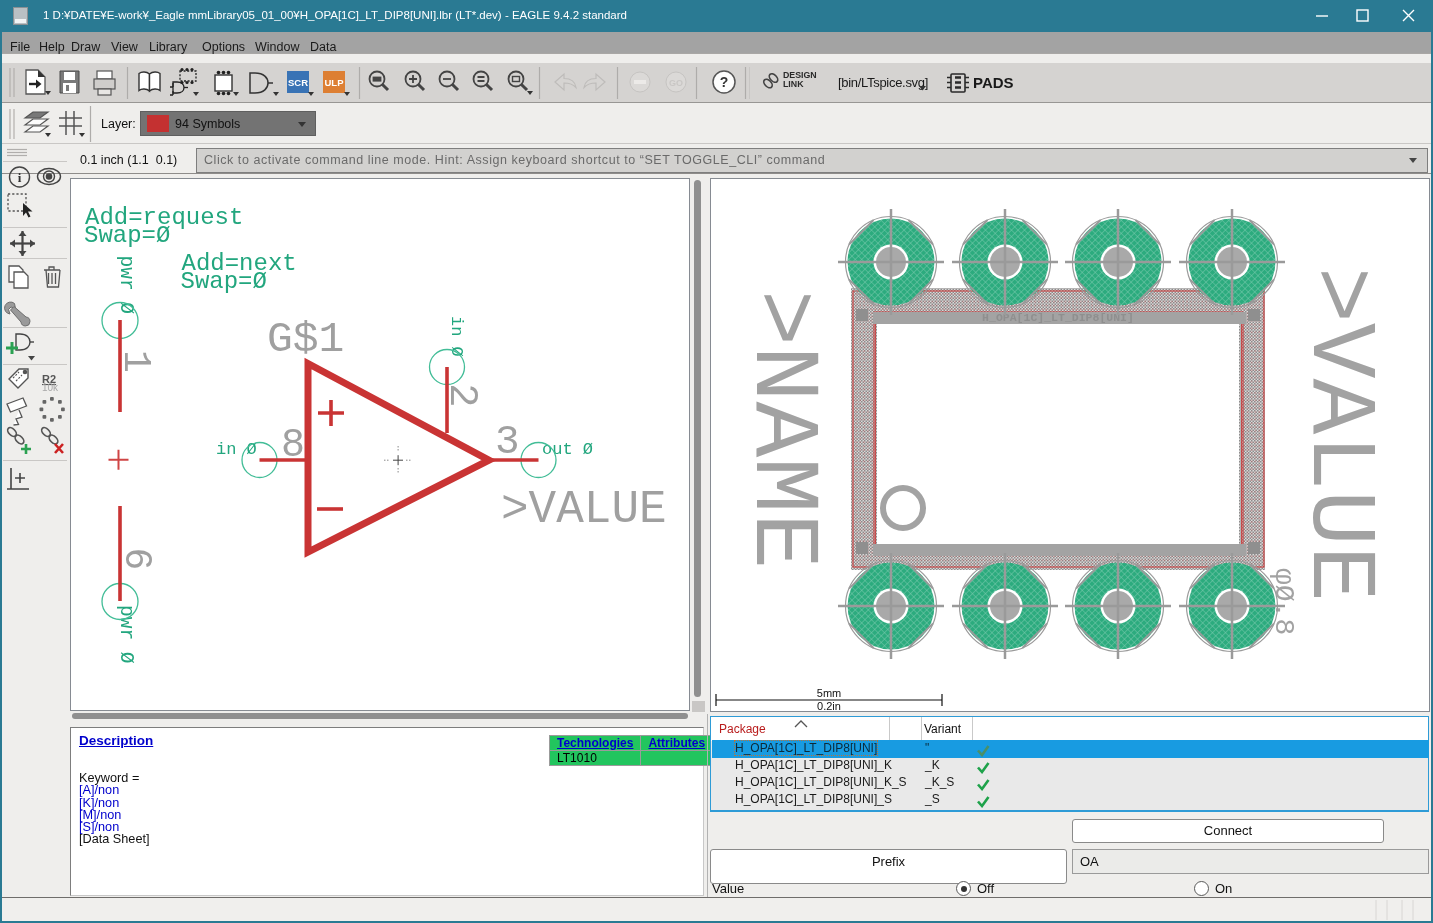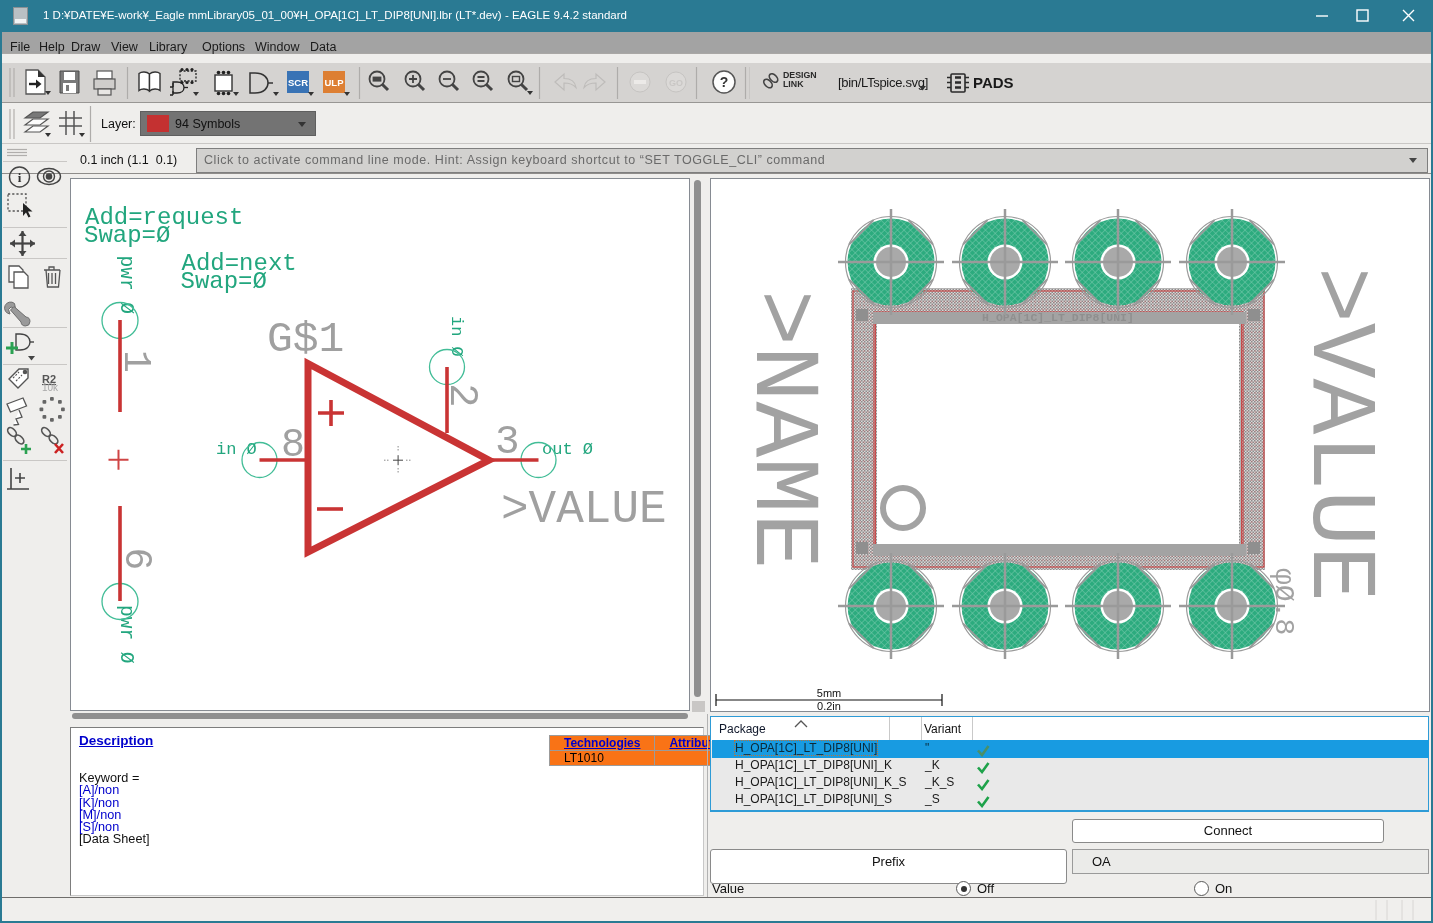--- a/index.html
+++ b/index.html
@@ -27,30 +27,30 @@
 #vsb .th{position:absolute;left:4px;top:2px;width:7px;height:517px;background:#8f8f8f;border-radius:3.5px}
 #vsb .bk{position:absolute;left:2px;top:523px;width:13px;height:11px;background:#c9c7c5}
 #hsb{position:absolute;left:70px;top:712px;width:620px;height:9px;background:#efeeec}
 #hsb .th{position:absolute;left:2px;top:1px;width:616px;height:6px;background:#8f8f8f;border-radius:3px}
 #rpanel{position:absolute;left:710px;top:178px;width:720px;height:534px;background:#fff;border:1px solid #868b92}
 #descpanel{position:absolute;left:70px;top:727px;width:634px;height:169px;background:#fff;border:1px solid #7d7d7d;border-right-color:#c8c8c8;border-bottom-color:#c8c8c8;font-size:12.5px}
 #descpanel a{color:#0000cc;}
 #desctitle{position:absolute;left:8px;top:5px;font-size:13.5px;font-weight:bold;color:#0000cc;text-decoration:underline}
 #keyword{position:absolute;left:8px;top:44px;font-size:12.7px;line-height:12.3px;color:#111}
 #techtable{position:absolute;left:478px;top:7px;border-collapse:collapse;font-size:12px}
-#techtable td{border:1px solid #9b9b9b;background:#f97316;padding:0 14px;height:15px;overflow:hidden}
+#techtable td{border:1px solid #9b9b9b;background:#22c55e;padding:0 7px;height:15px;overflow:hidden}
 #techtable .hd{font-weight:bold;color:#0000cc;text-decoration:underline}
 #pkgdivider{position:absolute;left:707px;top:714px;width:1px;height:183px;background:#b2b2b2}
 #pkgtable{position:absolute;left:710px;top:716px;width:719px;height:96px;background:#fff;border:1px solid #2e9bd6;border-bottom-width:2px;font-size:12px}
 #pkgtable .hdrline{position:absolute;top:0;width:1px;height:24px;background:#c9c9c9}
 #pkgtable .body{position:absolute;left:0;top:24px;right:0;bottom:0;background:#e9e9e9}
 #pkgtable .row1{position:absolute;left:0;top:23px;width:717px;height:18px;background:#189be1;color:#10303f}
 #pkgrows div{position:absolute;color:#1a1a1a;white-space:nowrap}
 #newbtn,#connbtn,#prefbtn{position:absolute;height:24px;background:#fff;border:1px solid #8a8a8a;border-radius:3px;text-align:center;font-size:13px;color:#111;line-height:22px}
-#oafield{position:absolute;left:1072px;top:849px;width:357px;height:25px;background:#ebebe9;border:1px solid #9a9a9a;font-size:13px;line-height:23px;padding-left:19px;color:#111}
+#oafield{position:absolute;left:1072px;top:849px;width:357px;height:25px;background:#ebebe9;border:1px solid #9a9a9a;font-size:13px;line-height:23px;padding-left:7px;color:#111}
 .radio{position:absolute;width:15px;height:15px;border:1px solid #5a5a5a;border-radius:50%;background:#fff}
 .radio .dot{position:absolute;left:3.5px;top:3.5px;width:6px;height:6px;border-radius:50%;background:#333}
 #statusbar{position:absolute;left:2px;top:897px;width:1429px;height:24px;background:#f0efed;border-top:1px solid #6f6d6b}
 #winborder{position:absolute;left:0;top:0;width:1433px;height:923px;border-left:2px solid #2a7a93;border-right:2px solid #2a7a93;border-bottom:2px solid #2a7a93;pointer-events:none}
 </style></head><body>
 <div id="win">
 <div id="titlebar">
  <div id="appicon"></div>
  <div id="titletext">1 D:¥DATE¥E-work¥_Eagle mmLibrary05_01_00¥H_OPA[1C]_LT_DIP8[UNI].lbr (LT*.dev) - EAGLE 9.4.2 standard</div>
  <svg class="abs" style="left:1300px;top:0" width="130" height="32">
@@ -502,21 +502,21 @@
  </tbody>
       </table>
 </div>
 <div id="pkgdivider"></div>
 <div id="pkgtable">
  <div class="hdrline" style="left:178px"></div>
  <div class="hdrline" style="left:210px"></div>
  <div class="hdrline" style="left:261px"></div>
  <div class="body"></div>
  <div id="pkgrows">
-  <div style="left:8px;top:5px;color:#0f172a">Package</div>
+  <div style="left:8px;top:5px;color:#b91c1c">Package</div>
   <div style="left:213px;top:5px;color:#111">Variant</div>
   <svg style="position:absolute;left:82px;top:3px" width="16" height="8">
           <path d="M2,7 L8,1 L14,7" fill="none" stroke="#555" stroke-width="1.3"></path>
         </svg>
   <div class="row1" style="left:1px;top:23px;width:717px;height:18px;background:#189be1"></div>
   <div style="left:24px;top:24px;color:#0b2a3a"><span style="outline:1px dotted #b8743a">H_OPA[1C]_LT_DIP8[UNI]</span></div>
   <div style="left:214px;top:24px;color:#0b2a3a">"</div>
   <svg style="position:absolute;left:265px;top:27px" width="15" height="13">
           <path d="M2,6.5 l4,4.5 6.5,-9" stroke="#4a9068" stroke-width="2.6" fill="none"></path>
         </svg>

